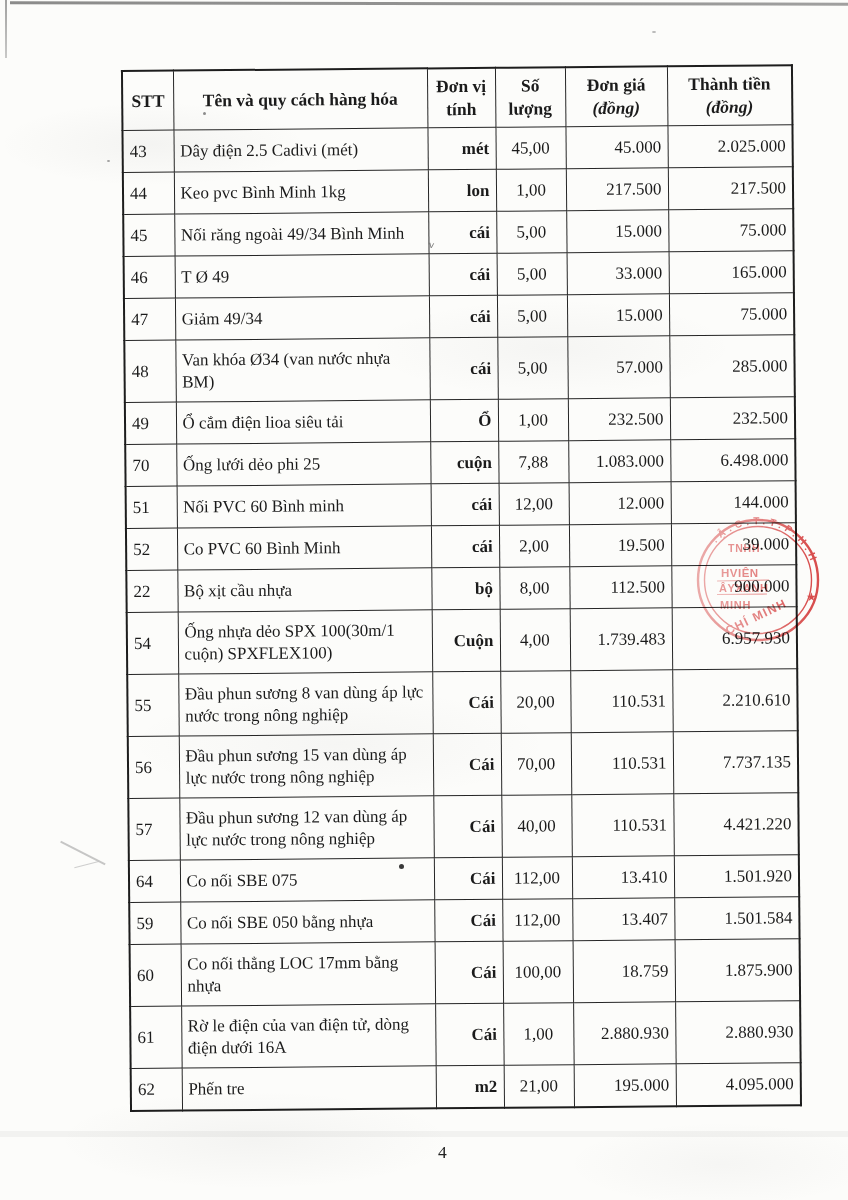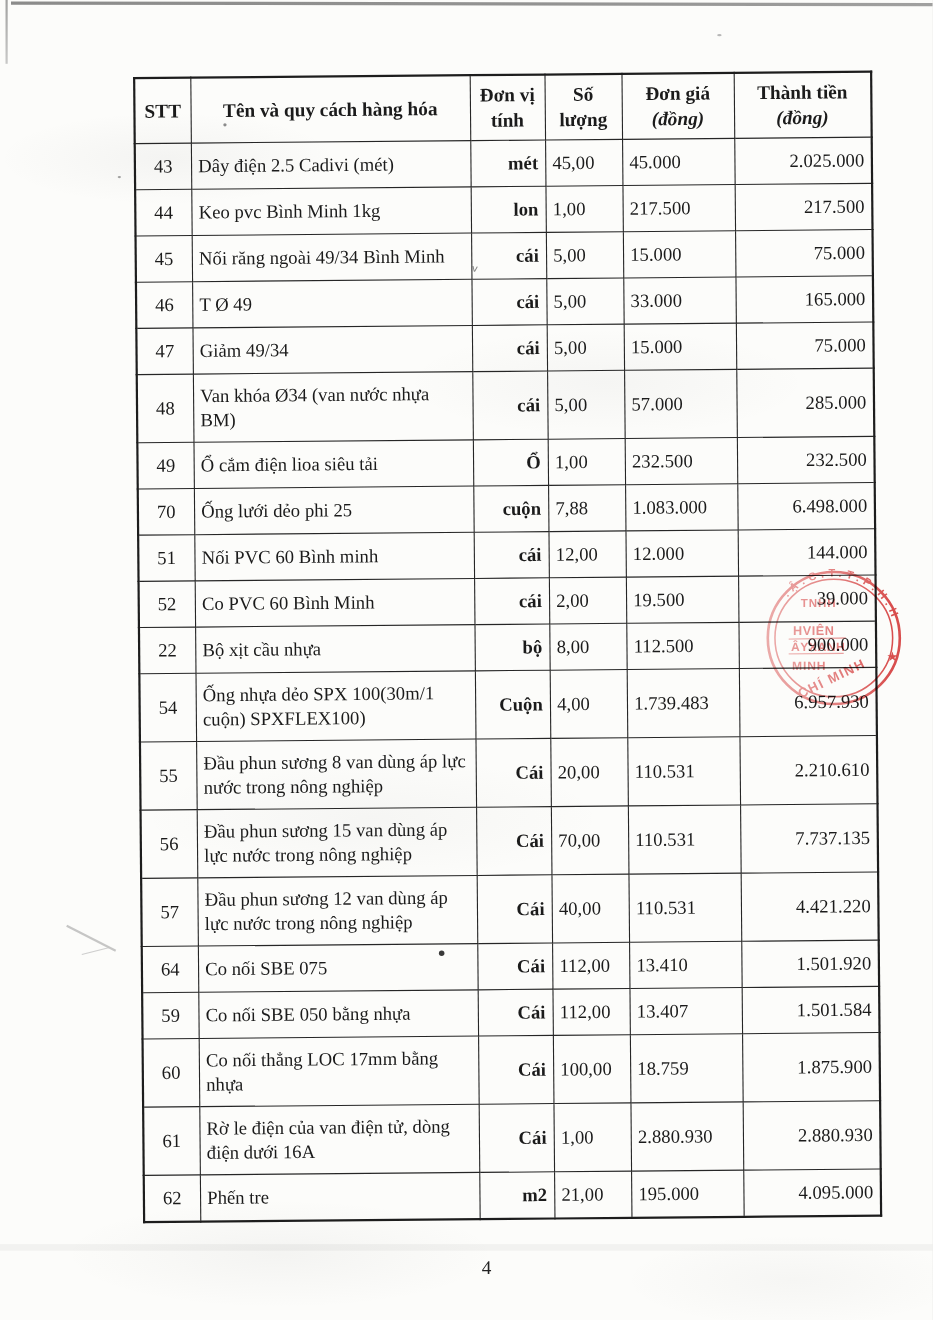--- a/index.html
+++ b/index.html
@@ -48,25 +48,25 @@
     border:1.7px solid #262626;
     font-size:17px;line-height:22px;
     padding:8.5px 6px;
     vertical-align:middle;
     color:#1b1b1b;
   }
   table.goods th{
     font-weight:bold;font-size:17.5px;line-height:23px;height:46px;text-align:center;padding:6px 4px;
   }
   table.goods td{height:24px;}
-  td.c-stt{text-align:center;}
+  td.c-stt{text-align:left;}
   td.c-name{text-align:left;padding-left:9px;padding-right:7px;}
   td.c-unit{text-align:right;font-weight:bold;}
-  td.c-qty{}
-  td.c-price{padding-right:11px;}
+  td.c-qty{text-align:center;}
+  td.c-price{text-align:right;padding-right:11px;}
   td.c-total{text-align:right;padding-right:12px;}
   .hdr-sub{font-style:italic;}
 
   
   .page-number{position:absolute;left:438px;top:1142px;font-size:17.5px;color:#222;}
 
   
   :root{--stamp-red:#d84040;}
   .stamp{
     position:absolute;left:688px;top:500px;width:170px;height:170px;

